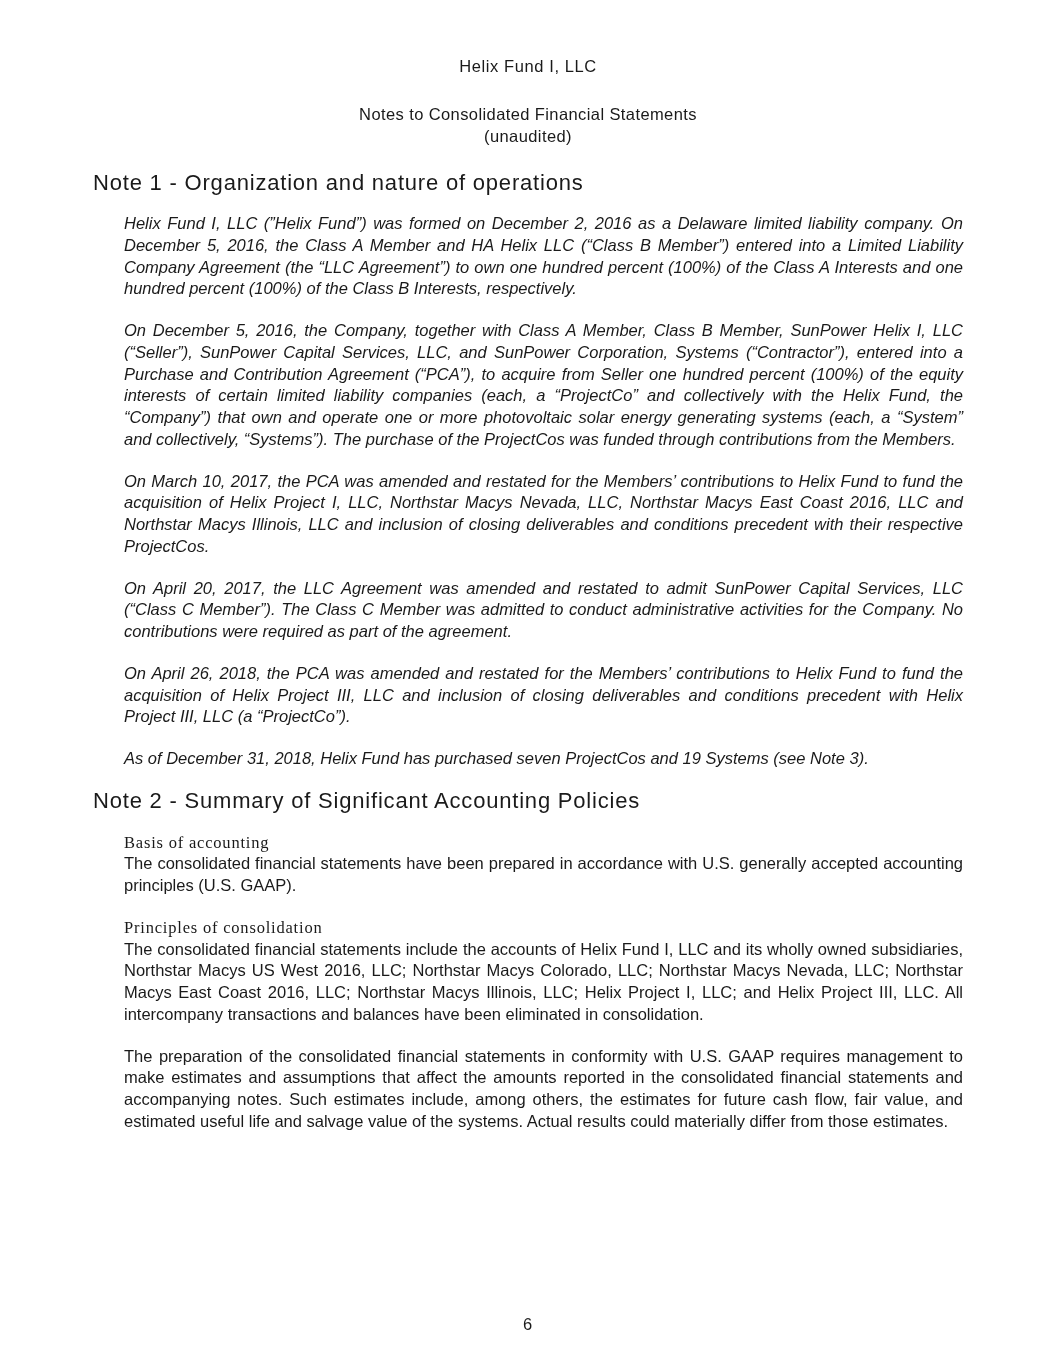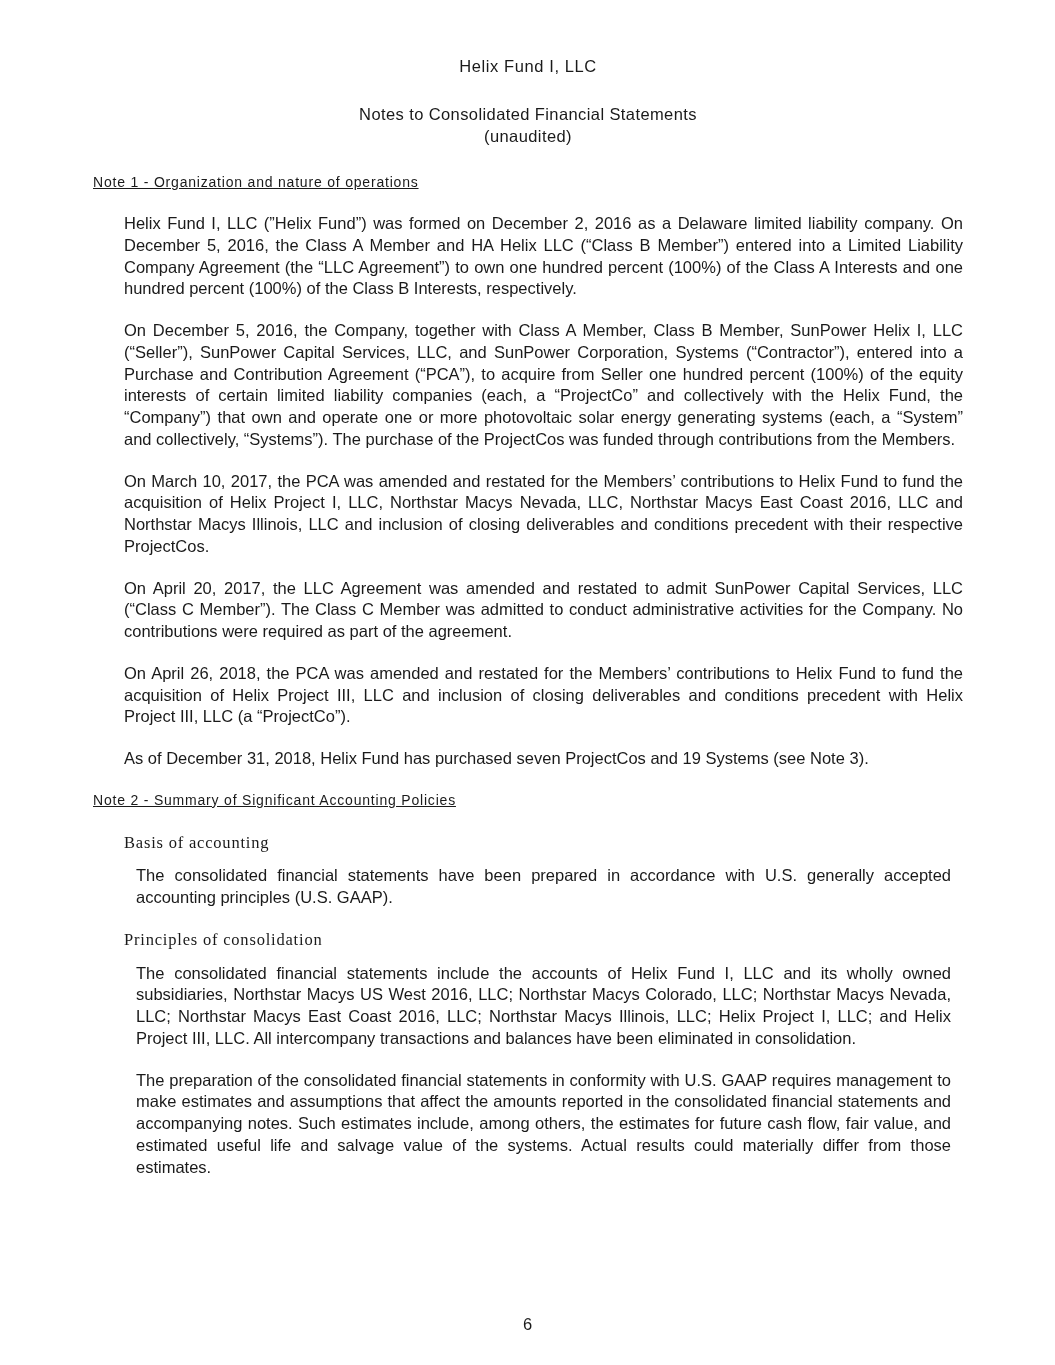--- a/index.html
+++ b/index.html
@@ -28,42 +28,42 @@
     margin: 0 0 26px 0;
     font-size: 16.5px;
     font-weight: 400;
     letter-spacing: 0.6px;
   }
   .doc-subline {
     letter-spacing: 0.4px;
   }
   .note-heading {
     margin: 25px 0 19px 0;
-    font-size: 14px;
+    font-size: 22px;
     font-weight: 400;
     letter-spacing: 0.8px;
-    text-decoration: underline;
   }
   .note-heading.second {
     margin-top: 0;
     margin-bottom: 20px;
   }
   .body-para {
     margin: 0 0 20px 31px;
     text-align: justify;
+    font-style: italic;
   }
   .subsection {
     margin: 0 0 20px 31px;
   }
   .sub-heading {
     letter-spacing: 0.8px;
     font-family: Liberation Serif, serif;
   }
   .subsection .sub-body {
-    margin: 12px;
+    margin: 0;
     text-align: justify;
   }
   .page-number {
     position: absolute;
     left: 0;
     right: 0;
     bottom: 29px;
     text-align: center;
   }
 </style>

